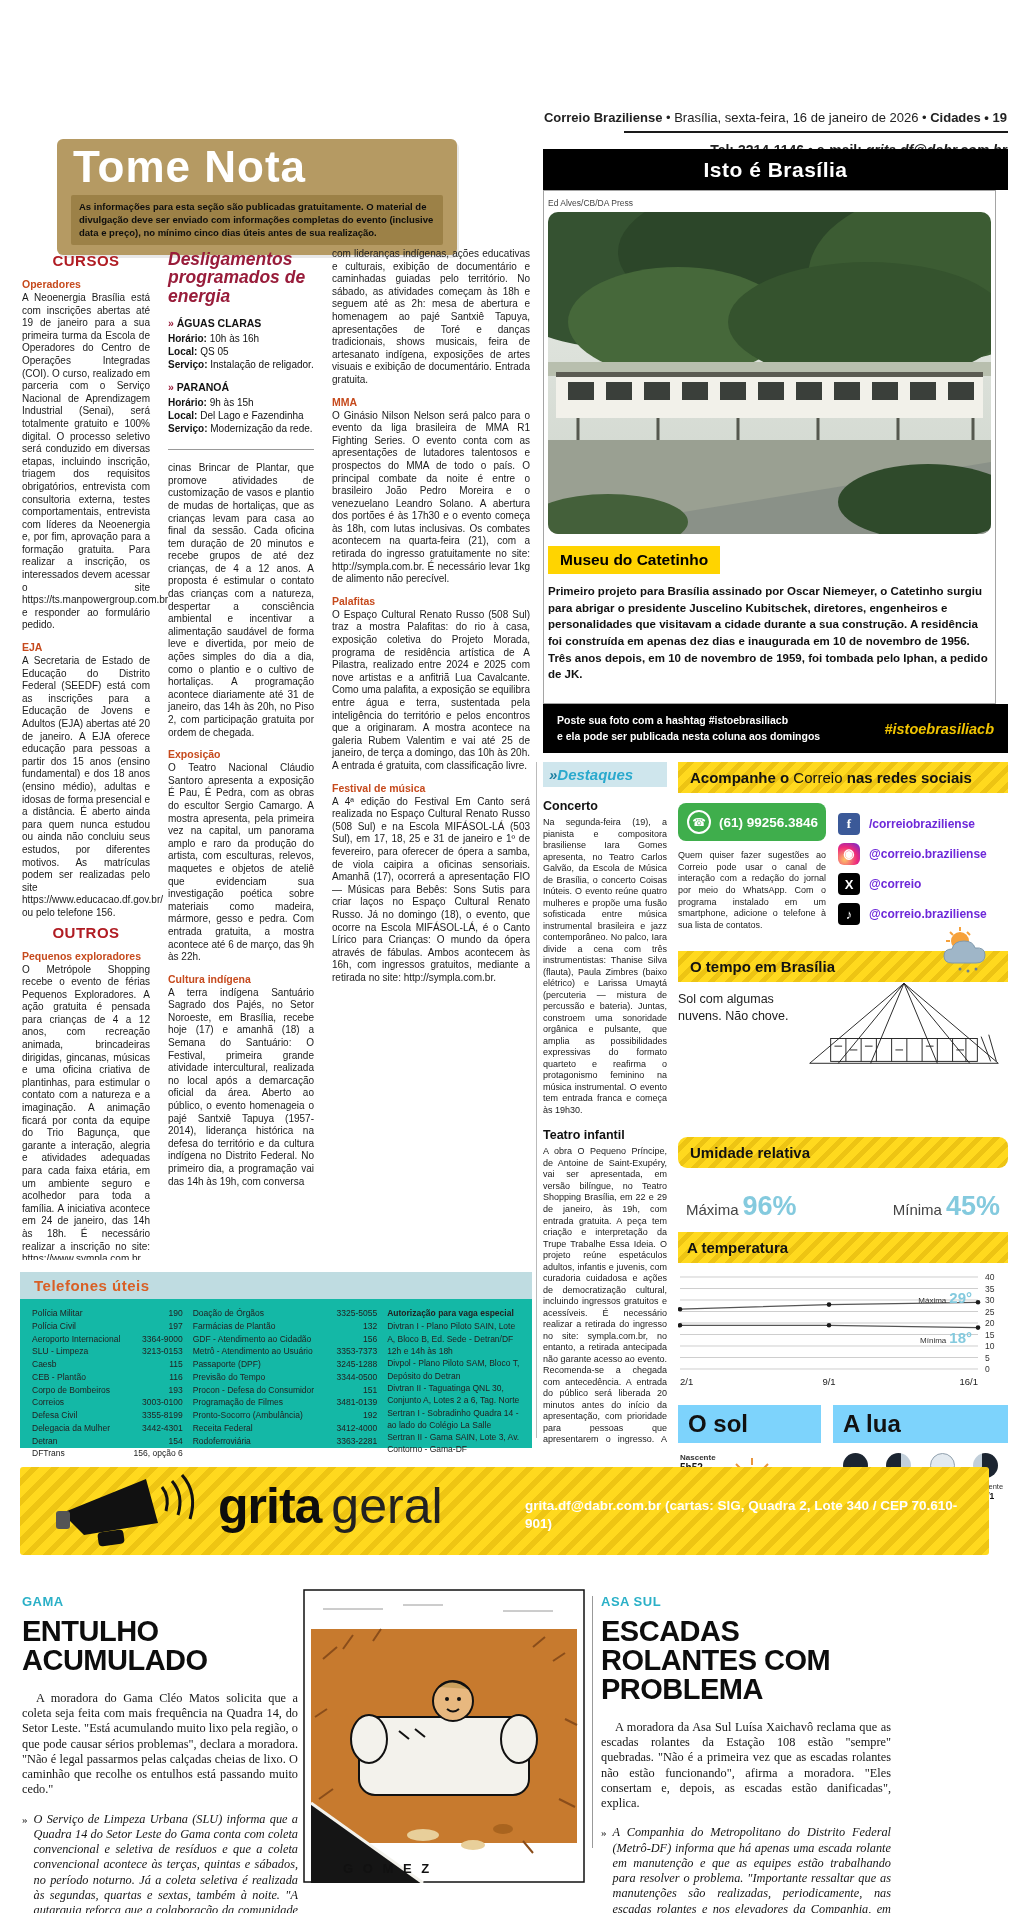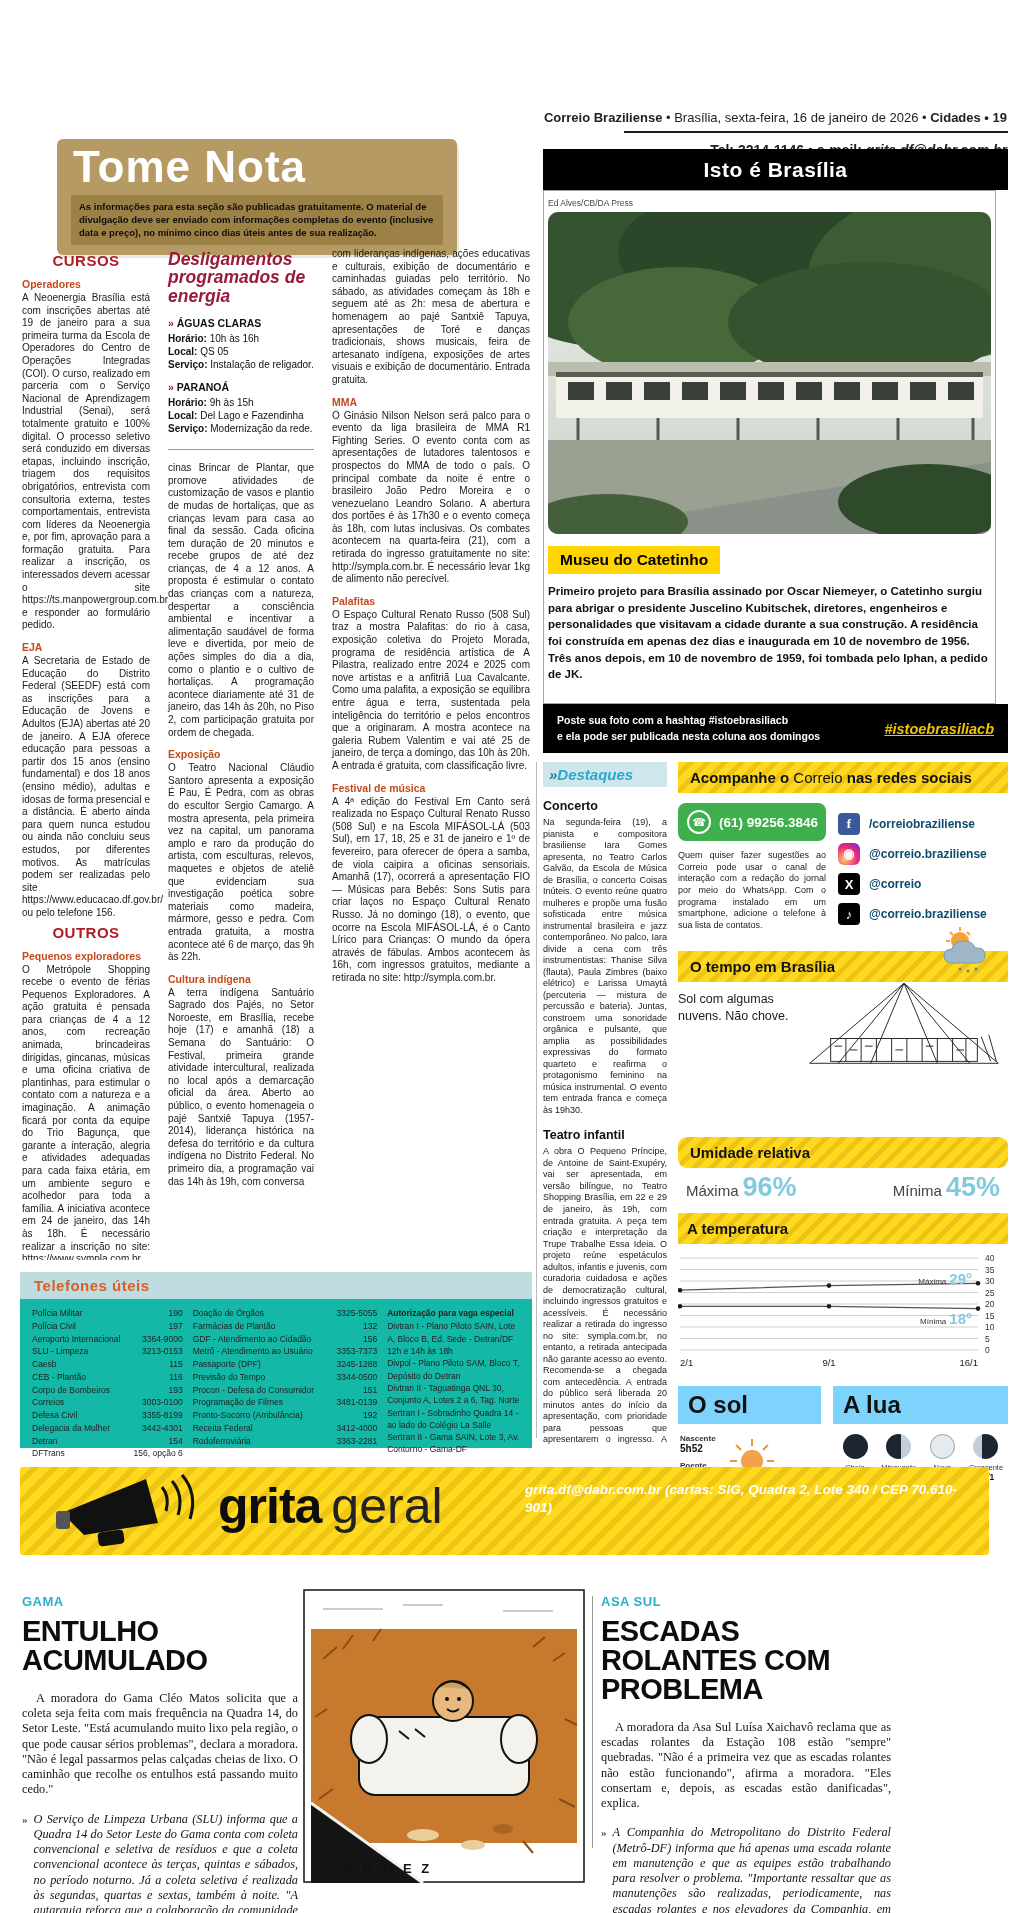--- a/index.html
+++ b/index.html
@@ -41,36 +41,36 @@
   .ph-special-title{font-weight:800;margin-bottom:1px;}
   
   .banner{background:repeating-linear-gradient(135deg,#ffd91e 0 7px,#edc413 7px 12px);
           color:#111;font-weight:800;font-size:15px;padding:7px 12px;}
   
   .grita{position:absolute;left:20px;top:1467px;width:969px;height:88px;border-radius:3px;
          background:repeating-linear-gradient(135deg,#ffd91e 0 8px,#eec513 8px 14px);}
   .grita-logo{position:absolute;left:198px;top:14px;font-size:50px;line-height:1;}
   .grita-logo .w1{font-weight:800;color:#0d0d0d;letter-spacing:-1px;}
   .grita-logo .w2{font-weight:400;color:#222;margin-left:10px;}
-  .grita-contact{position:absolute;right:24px;top:14px;width:440px;color:#fff;font-weight:700;
-                 font-size:13.5px;line-height:1.3;text-align:left;font-style:italic;}
+  .grita-contact{position:absolute;right:24px;top:30px;width:440px;color:#fff;font-weight:700;
+                 font-size:13.5px;line-height:1.3;text-align:left;}
   .megaphone{position:absolute;left:34px;top:6px;}
   
   .isto-bar{position:absolute;left:543px;top:149px;width:465px;height:41px;background:#000;color:#fff;
             font-weight:800;font-size:21px;text-align:center;line-height:41px;letter-spacing:.5px;}
   .isto-frame{position:absolute;left:543px;top:190px;width:443px;height:498px;border:1px solid #a5a5a5;
               padding:7px 4px;background:#fff;}
   .credit{font-size:8.5px;color:#444;margin-bottom:4px;}
   .museu-label{display:inline-block;background:#ffd400;color:#000;font-weight:800;font-size:15.5px;
                padding:5px 12px;margin-top:12px;}
   .museu-cap{font-weight:700;font-size:11.5px;line-height:1.45;margin-top:9px;color:#111;}
   .hashtag-bar{position:absolute;left:543px;top:704px;width:465px;height:49px;background:#000;
                display:flex;align-items:center;justify-content:space-between;padding:0 14px;box-sizing:border-box;}
   .hash-left{color:#fff;font-weight:700;font-size:10.5px;line-height:1.45;}
-  .hash-tag{color:#f0c400;font-weight:800;font-style:italic;font-size:14.5px;text-decoration:underline;}
+  .hash-tag{color:#f0c400;font-weight:800;font-style:italic;font-size:14.5px;}
   .vrule{position:absolute;left:536px;top:762px;width:1px;height:676px;background:#bbb;}
   .vrule2{position:absolute;left:592px;top:1596px;width:1px;height:252px;background:#999;}
   
   .destaques{position:absolute;left:543px;top:762px;width:124px;height:682px;overflow:hidden;}
   .dest-band{background:#cfe6ed;padding:4px 6px;font-size:15px;font-weight:800;font-style:italic;}
   .dest-band .chevs{color:#1c7fa0;} .dest-band .word{color:#2aa9cd;}
   .dest-title{font-weight:800;font-size:12.5px;margin:12px 0 4px;}
   .dest-body{font-size:9px;line-height:1.28;text-align:justify;color:#1a1a1a;hyphens:auto;}
   
   .widgets{position:absolute;left:678px;top:762px;width:330px;}
@@ -80,26 +80,26 @@
   .wa-ring{width:20px;height:20px;border:2px solid #fff;border-radius:50%;display:grid;place-items:center;
            color:#fff;font-size:11px;flex:none;}
   .wa-num{color:#fff;font-weight:800;font-size:13.5px;white-space:nowrap;}
   .wa-note{font-size:9px;line-height:1.3;text-align:justify;margin-top:9px;color:#222;}
   .social-list{flex:1;padding-top:2px;}
   .social-item{display:flex;align-items:center;gap:9px;margin:8px 0;}
   .s-ico{width:22px;height:22px;border-radius:4px;display:grid;place-items:center;color:#fff;
          font-weight:700;font-size:13px;flex:none;font-family:"Liberation Serif",serif;}
   .s-fb{background:#3b5998;} .s-ig{background:radial-gradient(circle at 30% 75%,#fdc468,#ee2a7b 55%,#6228d7);border-radius:6px;}
   .s-x{background:#000;font-family:"Liberation Sans",sans-serif;} .s-tt{background:#000;font-family:"Liberation Sans",sans-serif;}
-  .s-handle{font-weight:800;font-size:12px;color:#0c4a6e;}
+  .s-handle{font-weight:800;font-size:12px;color:#6d28d9;}
   .tempo-wrap{position:relative;margin-top:18px;}
   .cloud-ico{position:absolute;right:6px;top:-24px;}
   .tempo-text{font-size:12.5px;line-height:1.35;width:120px;margin-top:9px;color:#222;}
   .sketch{position:absolute;right:4px;top:28px;}
-  .umid-vals{display:flex;justify-content:space-between;align-items:flex-start;padding:4px 8px 6px;}
+  .umid-vals{display:flex;justify-content:space-between;align-items:flex-start;padding:23px 8px 6px;}
   .umid-lab{font-size:15px;color:#444;}
   .umid-num{font-size:27px;font-weight:800;color:#84cade;margin-left:4px;}
   .chart-wrap{position:relative;height:122px;margin-top:6px;}
   .anno{position:absolute;right:36px;text-align:right;}
   .anno .al{font-size:8px;color:#333;margin-right:3px;}
   .anno .av{font-size:15px;font-weight:800;color:#84cade;}
   .anno1{top:20px;} .anno2{top:60px;}
   .sunmoon{display:flex;gap:12px;margin-top:14px;}
   .panel-sol{width:143px;} .panel-lua{width:175px;}
   .sm-band{background:#7dd3fc;font-weight:800;font-size:24px;padding:5px 10px;}

